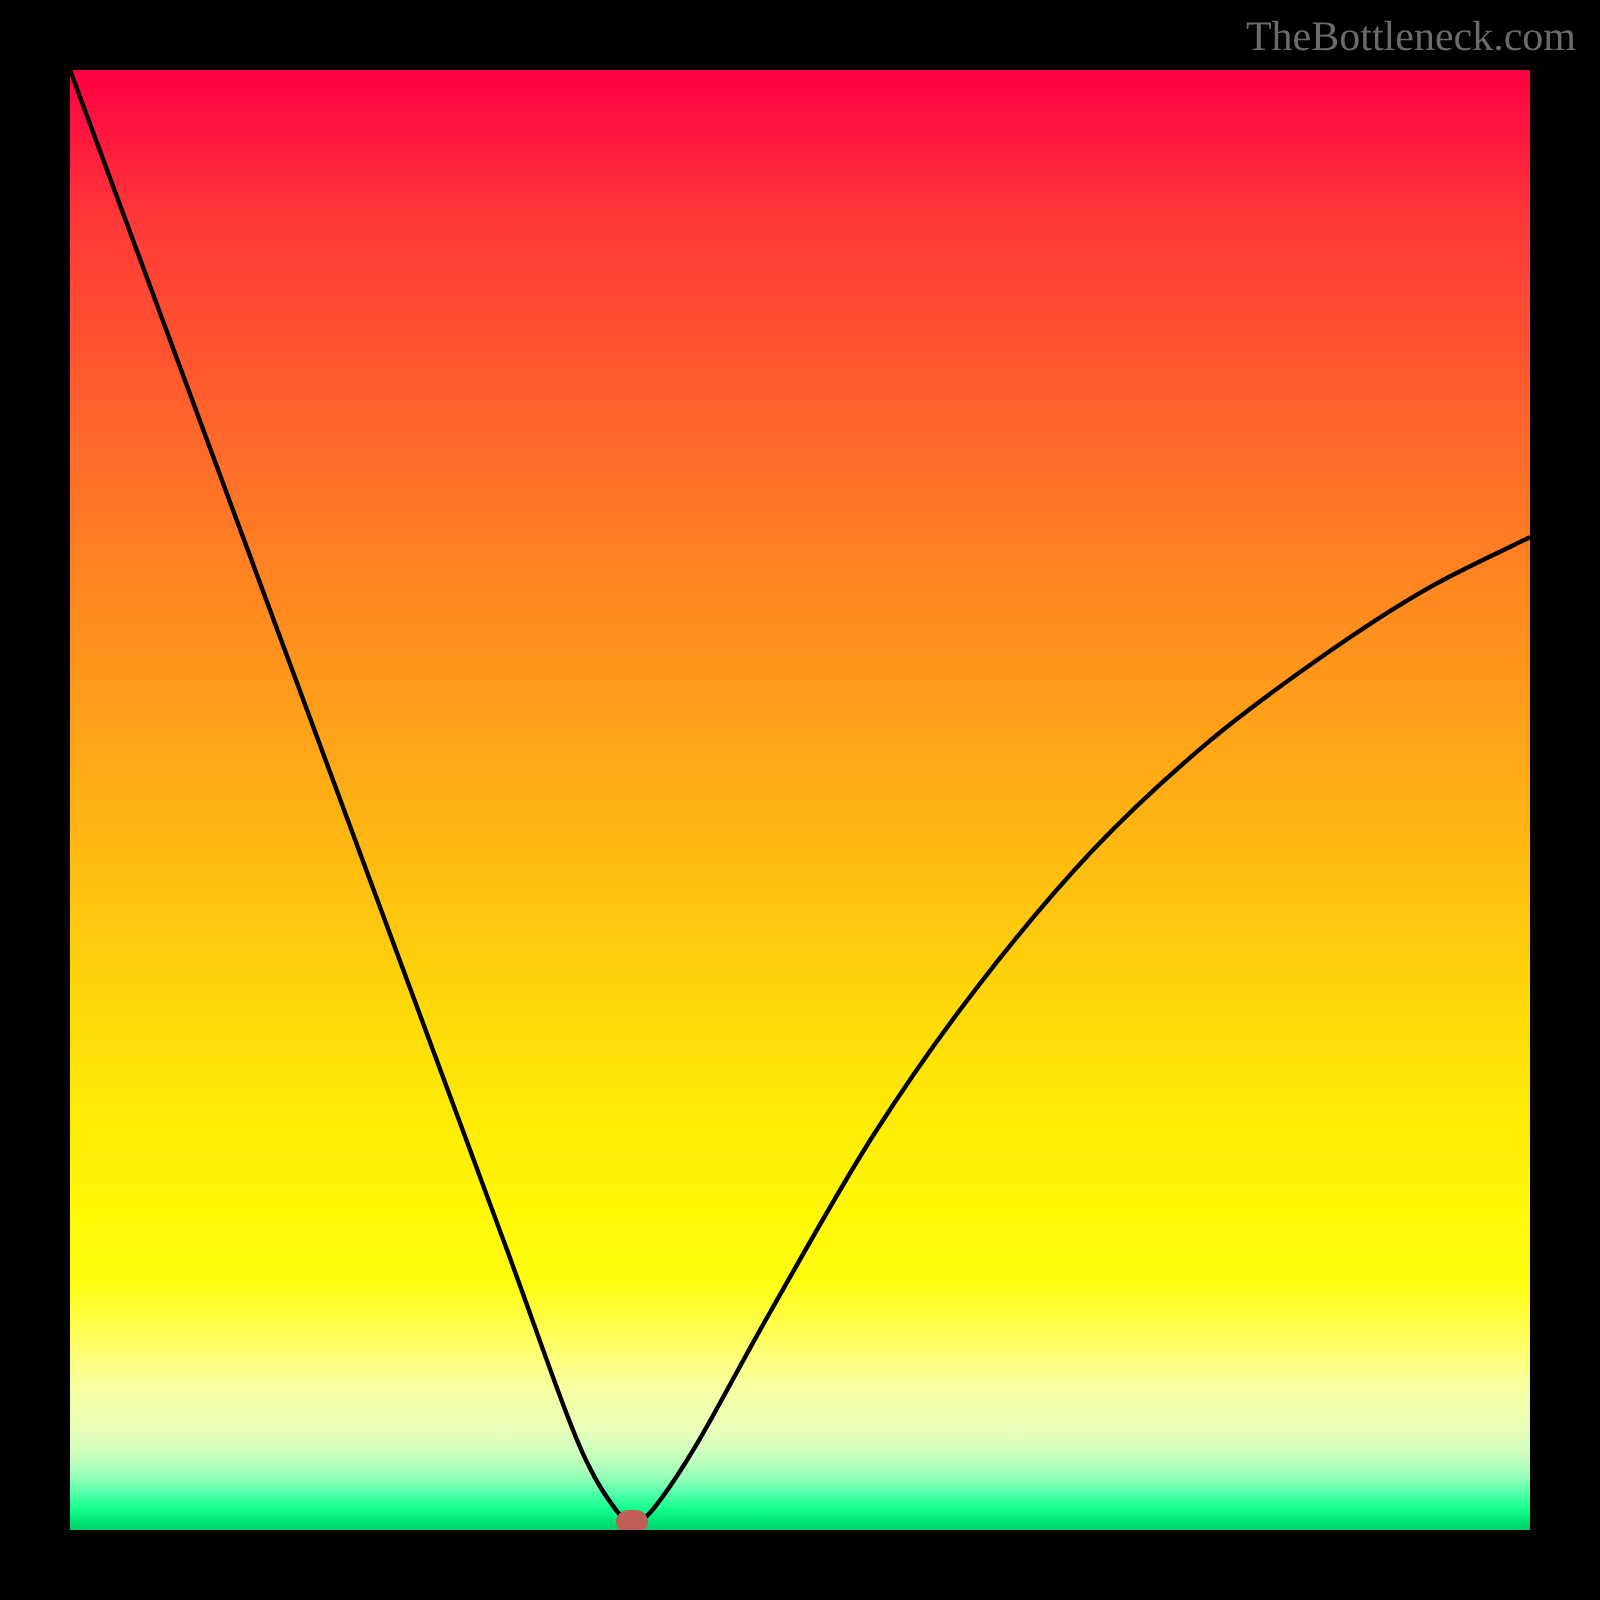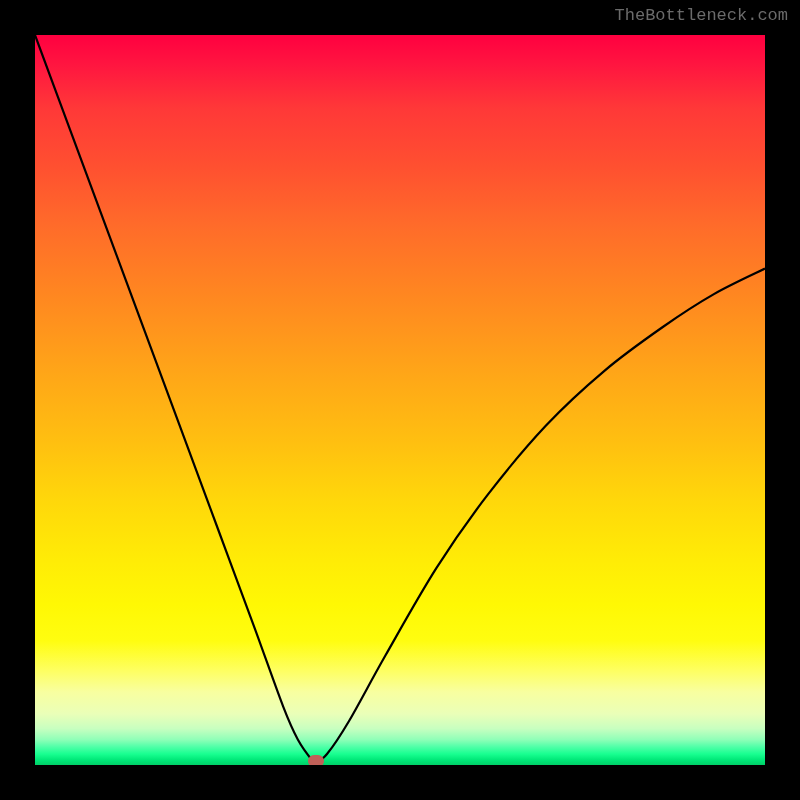--- a/index.html
+++ b/index.html
@@ -48,22 +48,22 @@
       #50ffa8 97.5%,
       #18ff90 98.5%,
       #00e878 99.3%,
       #00d068 100%
     );
   }
   .watermark {
     position: absolute;
     top: 6px;
     right: 12px;
-    font-family: Liberation Mono, monospace;
-    font-size: 17px;
+    font-family: Liberation Serif, serif;
+    font-size: 21px;
     font-weight: 400;
     color: #6b6b6b;
     letter-spacing: 0px;
     user-select: none;
   }
   .curve-svg {
     position: absolute;
     inset: 0;
     width: 100%;
     height: 100%;

